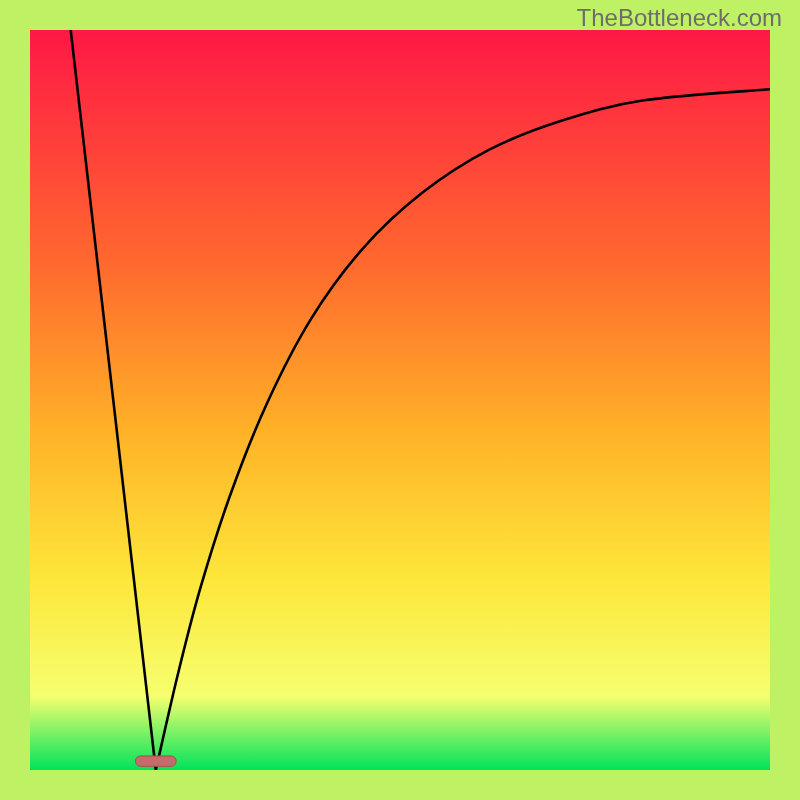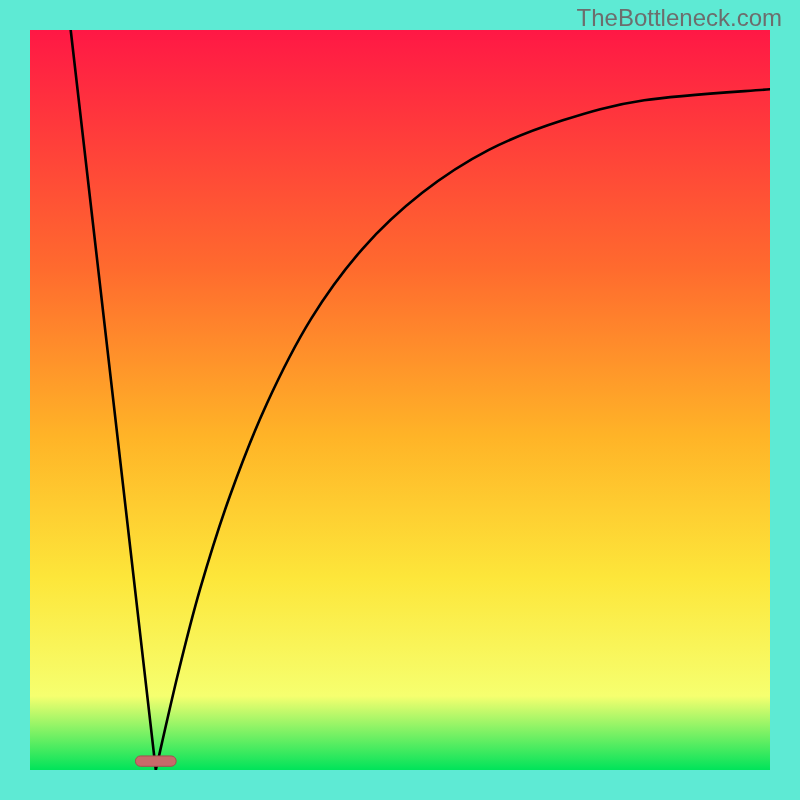--- a/index.html
+++ b/index.html
@@ -7,21 +7,21 @@
     padding: 0;
     width: 800px;
     height: 800px;
     background: #000;
     overflow: hidden;
   }
   .outer {
     position: relative;
     width: 800px;
     height: 800px;
-    background: #5eead4;
+    background: #bef264;
   }
   .attribution {
     position: absolute;
     top: 4px;
     right: 18px;
     color: #6d6d6d;
     font-family: Arial, Helvetica, sans-serif;
     font-size: 24px;
     letter-spacing: 0px;
     user-select: none;

